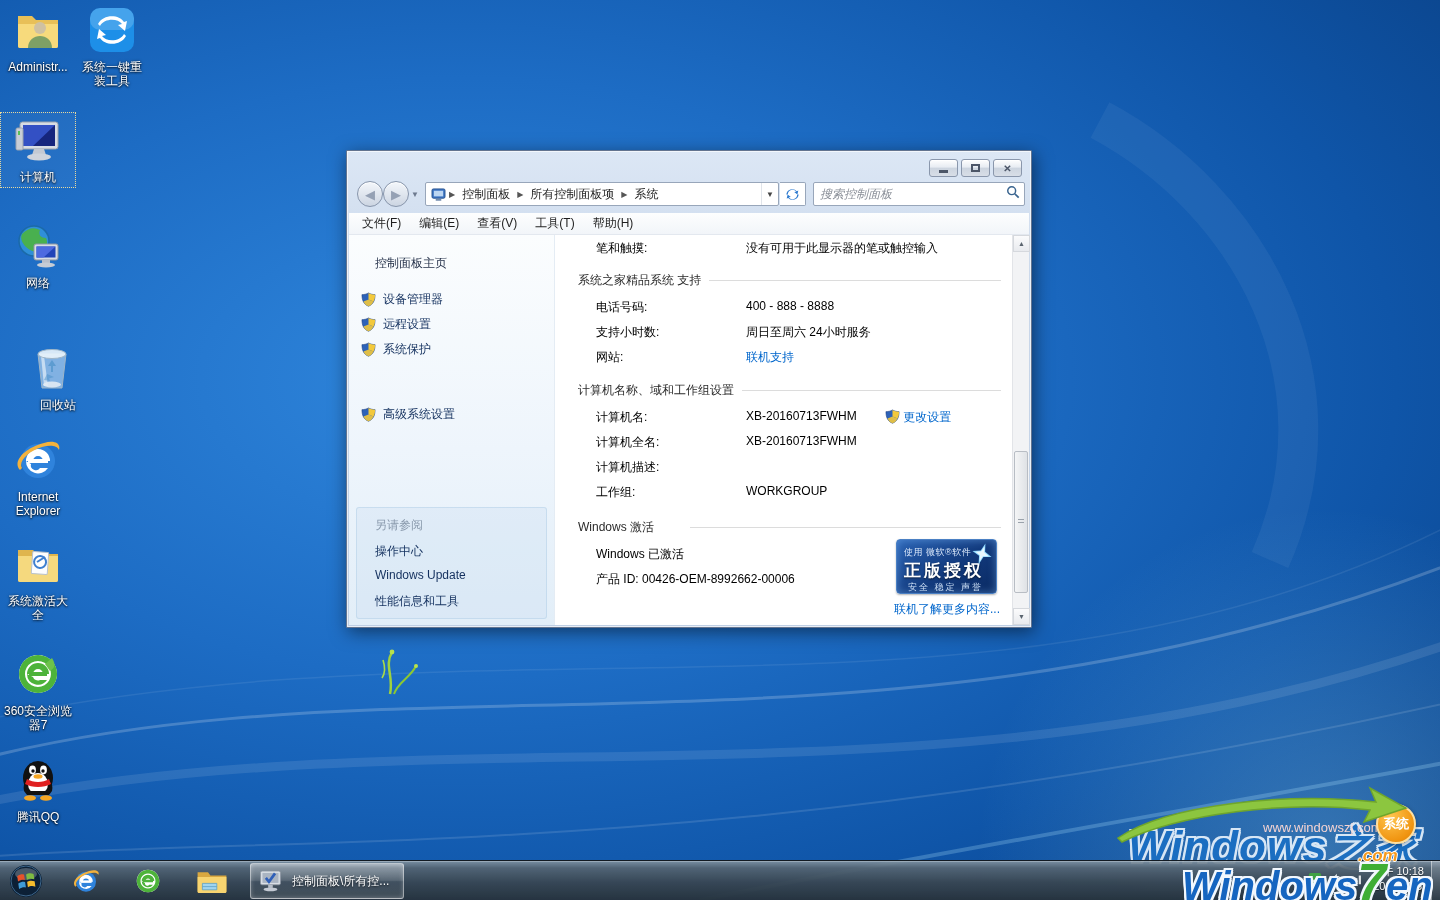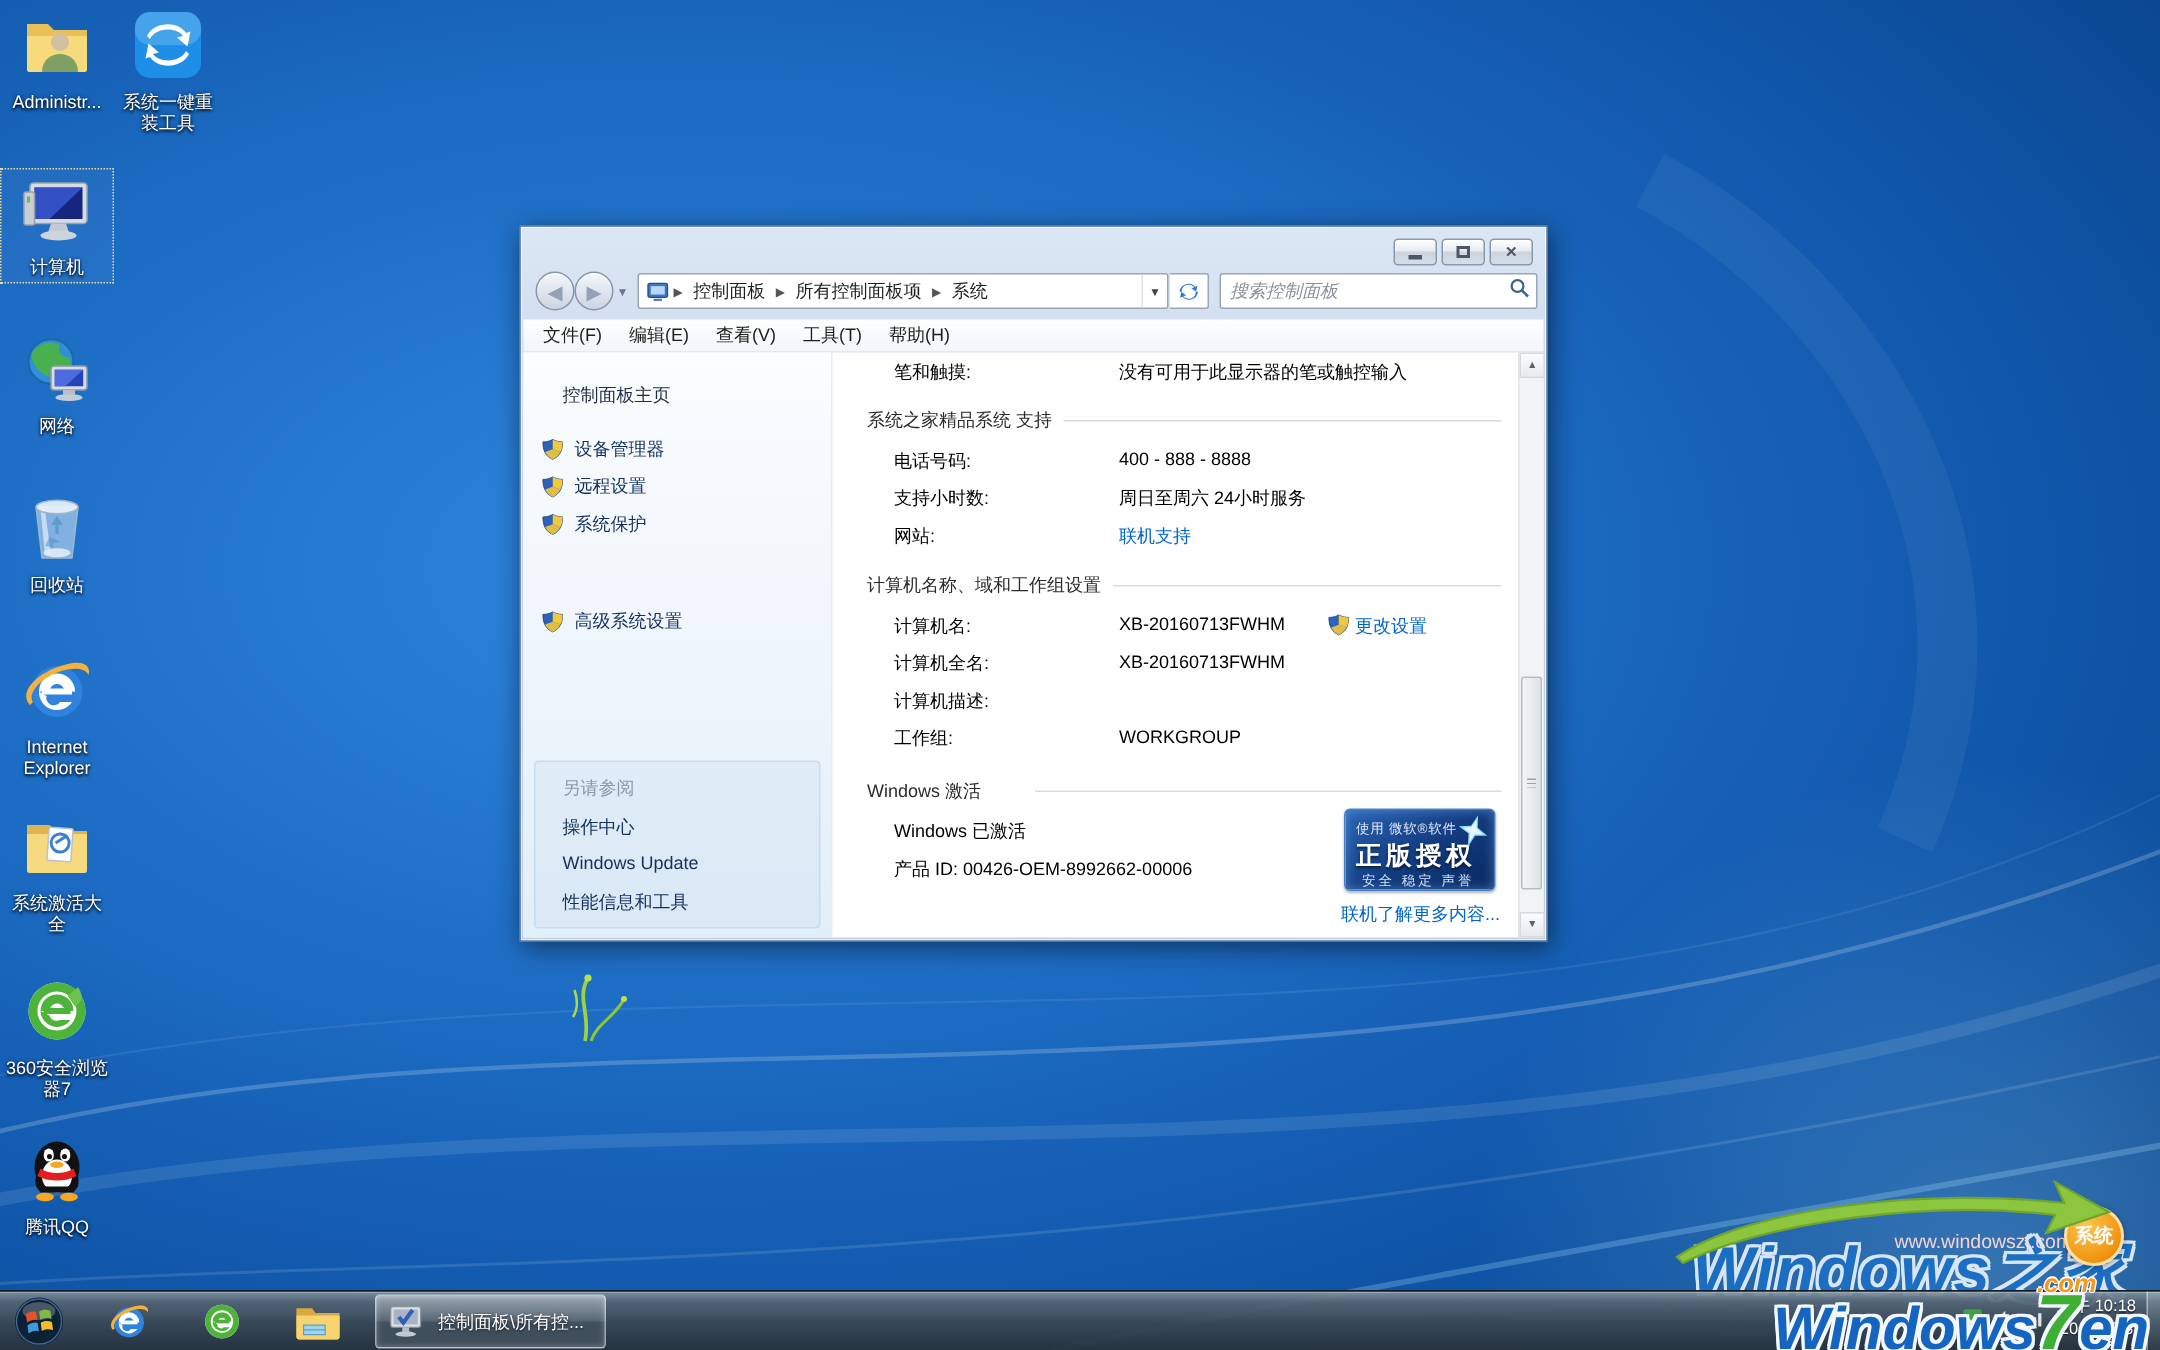--- a/index.html
+++ b/index.html
@@ -198,21 +198,21 @@
       <circle cx="20" cy="19" r="15" fill="none" stroke="#1b6aa8" stroke-width="1.5"></circle>
       <rect x="20" y="22" width="24" height="16" rx="2" fill="#d7dce4" stroke="#8e96a2"></rect>
       <rect x="22.5" y="24.5" width="19" height="11" fill="#2244b8"></rect>
       <path d="M22.5,24.5 h19 l-12,11 h-7 z" fill="#4d6ae0"></path>
       <rect x="28" y="38" width="8" height="3" fill="#b9bfca"></rect>
       <ellipse cx="32" cy="43" rx="9" ry="2.4" fill="#c6ccd5"></ellipse>
     </svg>
     <div class="icon-label">网络</div>
   </div>
 
-  <div class="icon-cell" style="left:0px; top:328px;">
+  <div class="icon-cell" style="left:0px; top:344px;text-align:right;">
     <svg class="glyph" viewBox="0 0 48 48">
       <path d="M10,10 L14,44 H34 L38,10 Z" fill="rgba(210,230,245,0.55)" stroke="#9fb6c8"></path>
       <path d="M13,12 l3,30 h4 l-4,-30 z" fill="rgba(255,255,255,0.55)"></path>
       <ellipse cx="24" cy="10" rx="14" ry="4.5" fill="rgba(235,245,252,0.9)" stroke="#9fb6c8"></ellipse>
       <ellipse cx="24" cy="40.5" rx="9" ry="3" fill="rgba(225,235,244,0.9)"></ellipse>
       <path d="M20,22 l4,-6 4,6 h-3 v6 h-2 v-6 z" fill="#4a90c8" opacity=".65"></path>
       <path d="M19,30 l-3,6 6,1 -1,-2.5 5,-1.5" fill="#4a90c8" opacity=".5"></path>
     </svg>
     <div class="icon-label">回收站</div>
   </div>

